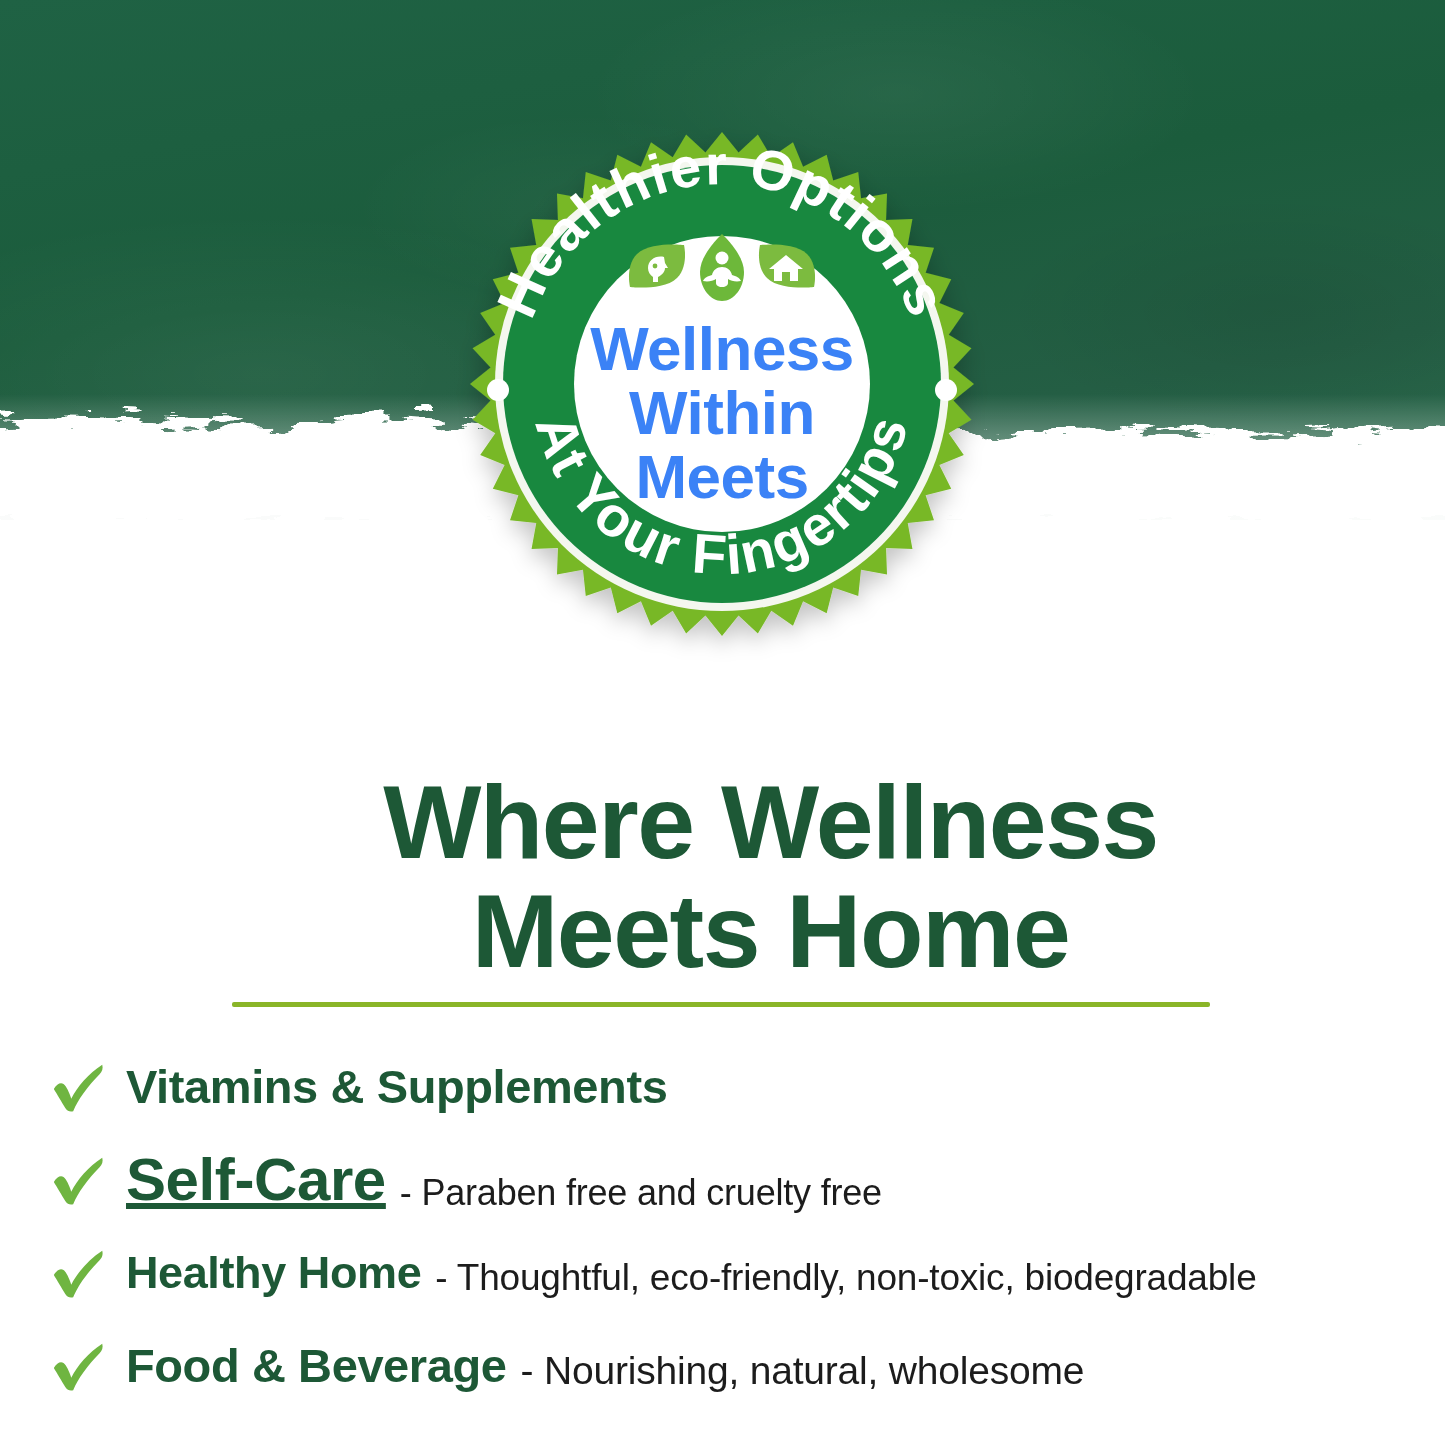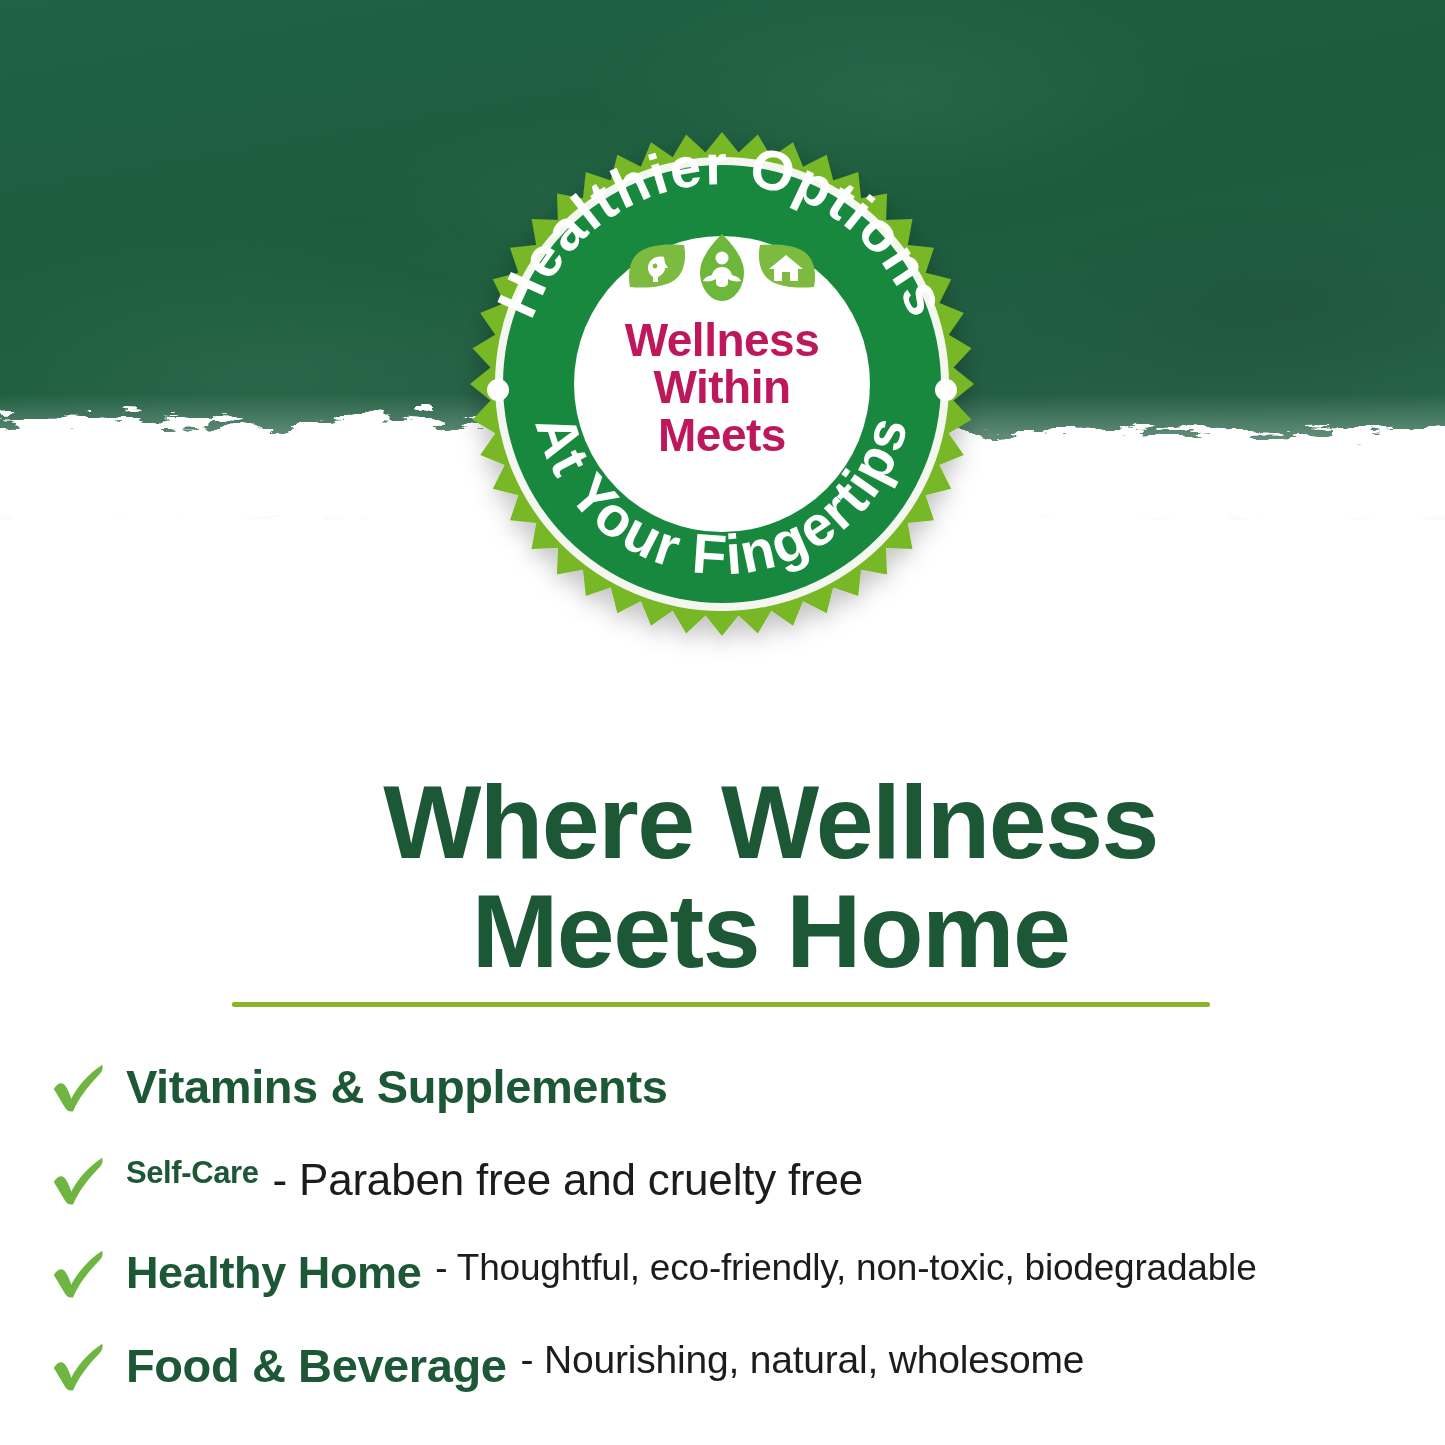--- a/index.html
+++ b/index.html
@@ -80,23 +80,23 @@
     align-items: center;
     gap: 4px;
   }
   .inner-words {
     position: absolute;
     top: 205px;
     left: 50%;
     transform: translateX(-50%);
     width: 300px;
     text-align: center;
-    color: #be185d;
+    color: #3b82f6;
     font-weight: bold;
-    font-size: 46px;
+    font-size: 62px;
     line-height: 1.03;
     letter-spacing: -0.5px;
   }
 
   
   .headline {
     position: absolute;
     left: 0;
     top: 768px;
     width: 1445px;
@@ -134,40 +134,40 @@
   }
   .check {
     width: 62px;
     min-width: 62px;
     height: 62px;
     margin-right: 16px;
     display: block;
   }
   .row-text {
     display: flex;
-    align-items: flex-start;
+    align-items: flex-end;
     white-space: nowrap;
   }
   .cat {
     color: #1d5836;
     font-weight: bold;
     font-size: 45px;
     letter-spacing: -0.4px;
   }
   .desc {
     color: #1c1c1c;
     font-size: 39px;
     font-weight: normal;
     margin-left: 14px;
     letter-spacing: -0.2px;
   }
   .row.r1 .cat { font-size: 47px; }
   .row.r1 .desc { font-size: 40px; }
-  .row.r2 .cat { font-size: 31px; }
-  .row.r2 .desc { font-size: 44px; }
+  .row.r2 .cat { font-size: 60px; text-decoration: underline; }
+  .row.r2 .desc { font-size: 36px; }
   .row.r3 .cat { font-size: 47px; }
   .row.r3 .desc { font-size: 39px; }
   .row.r4 .cat { font-size: 45px; }
   .row.r4 .desc { font-size: 37px; }
 </style>
 </head>
 <body>
 
 <div class="page">
 

